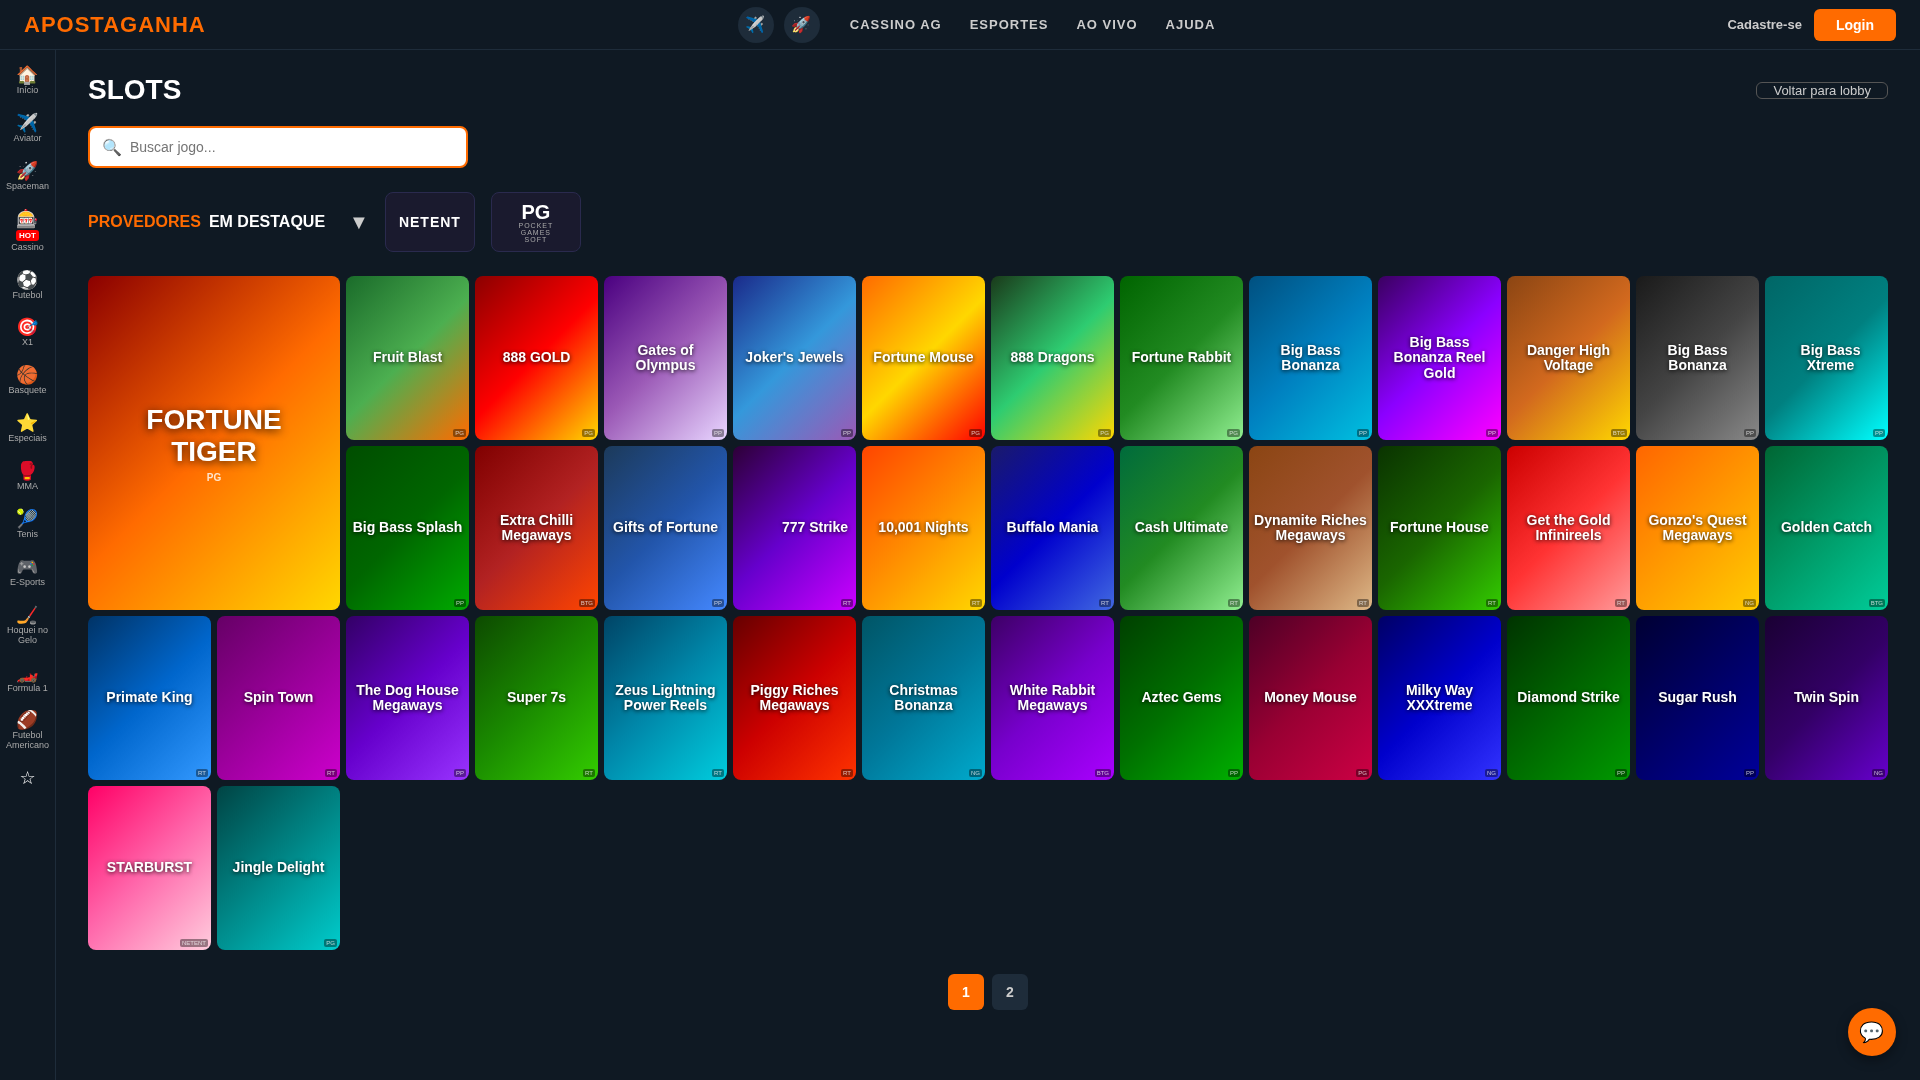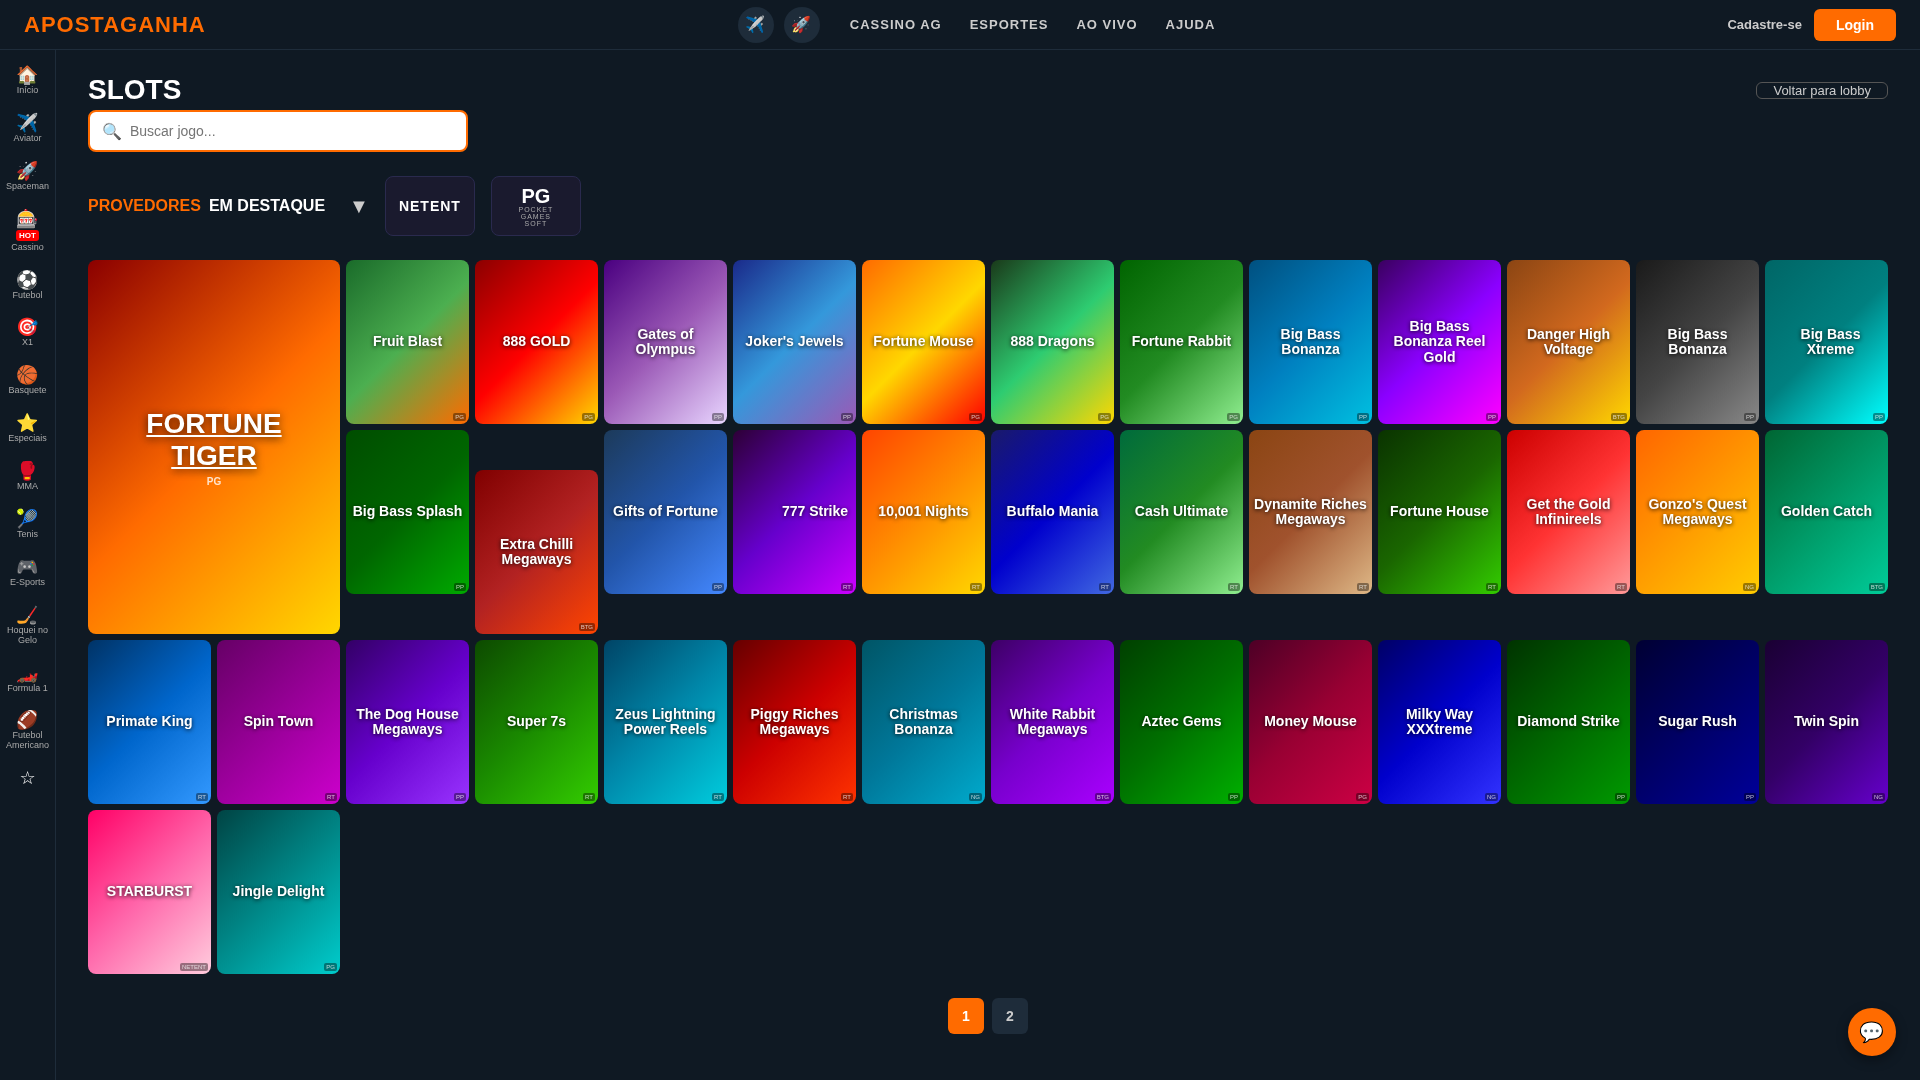--- a/index.html
+++ b/index.html
@@ -146,21 +146,21 @@
       flex: 1;
       padding: 24px 32px;
       overflow-y: auto;
     }
 
     
     .slots-header {
       display: flex;
       align-items: center;
       justify-content: space-between;
-      margin-bottom: 4px;
+      margin-bottom: 20px;
     }
     .slots-title {
       font-size: 28px;
       font-weight: 900;
       color: #fff;
     }
     .back-to-lobby {
       background: transparent;
       border: 1px solid #555;
       color: #ccc;
@@ -271,21 +271,21 @@
     .c5 { background: linear-gradient(135deg, #1a2a8a, #3498db, #9b59b6); }
     .c6 { background: linear-gradient(135deg, #ff6b00, #FFD700, #ff0000); }
     .c7 { background: linear-gradient(135deg, #1a3a1a, #2ecc71, #FFD700); }
     .c8 { background: linear-gradient(135deg, #006400, #228B22, #90EE90); }
     .c9 { background: linear-gradient(135deg, #005080, #0080c0, #00c0e0); }
     .c10 { background: linear-gradient(135deg, #3a0060, #8B00FF, #ff00ff); }
     .c11 { background: linear-gradient(135deg, #8B4513, #D2691E, #FFD700); }
     .c12 { background: linear-gradient(135deg, #1a1a1a, #444, #888); }
     .c13 { background: linear-gradient(135deg, #006666, #008080, #00ffff); padding-left: 8px; }
     .c14 { background: linear-gradient(135deg, #004d00, #006600, #00aa00); }
-    .c15 { background: linear-gradient(135deg, #800000, #b22222, #ff4500); margin-top: 40px; }
+    .c15 { background: linear-gradient(135deg, #800000, #b22222, #ff4500); }
     .c16 { background: linear-gradient(135deg, #1c3a5a, #2255aa, #4488ff); }
     .c17 { background: linear-gradient(135deg, #2d0036, #6600cc, #cc00ff); padding-left: 41px; }
     .c18 { background: linear-gradient(135deg, #ff4500, #ff8c00, #ffd700); }
     .c19 { background: linear-gradient(135deg, #1a1a6a, #0000cd, #4169e1); }
     .c20 { background: linear-gradient(135deg, #006b3c, #228b22, #90ee90); }
     .c21 { background: linear-gradient(135deg, #8b4513, #a0522d, #deb887); }
     .c22 { background: linear-gradient(135deg, #0a3300, #1a6600, #33cc00); }
     .c23 { background: linear-gradient(135deg, #cc0000, #ff3333, #ff9999); }
     .c24 { background: linear-gradient(135deg, #ff6600, #ff9900, #ffcc00); }
     .c25 { background: linear-gradient(135deg, #006633, #009966, #00cc99); }
@@ -493,21 +493,21 @@
           <span class="pg-sub">SOFT</span>
         </div>
       </div>
     </div>
 
     <div class="games-grid">
 
       <div class="game-card game-card-large c1" style="min-height:180px;">
         <div class="game-bg">
           <div>
-            <div style="font-size:28px;font-weight:900;text-shadow:0 2px 8px rgba(0,0,0,0.8);text-decoration:underline;">FORTUNE<br>TIGER</div>
+            <div style="font-size:28px;font-weight:900;text-shadow:0 2px 8px rgba(0,0,0,0.8);">FORTUNE<br>TIGER</div>
             <div style="font-size:10px;margin-top:4px;opacity:0.8;">PG</div>
           </div>
         </div>
       </div>
 
       <div class="game-card c2">
         <div class="game-bg">
             <span class="game-name">Fruit Blast</span>
           </div>
         <span class="game-provider-badge">PG</span>

